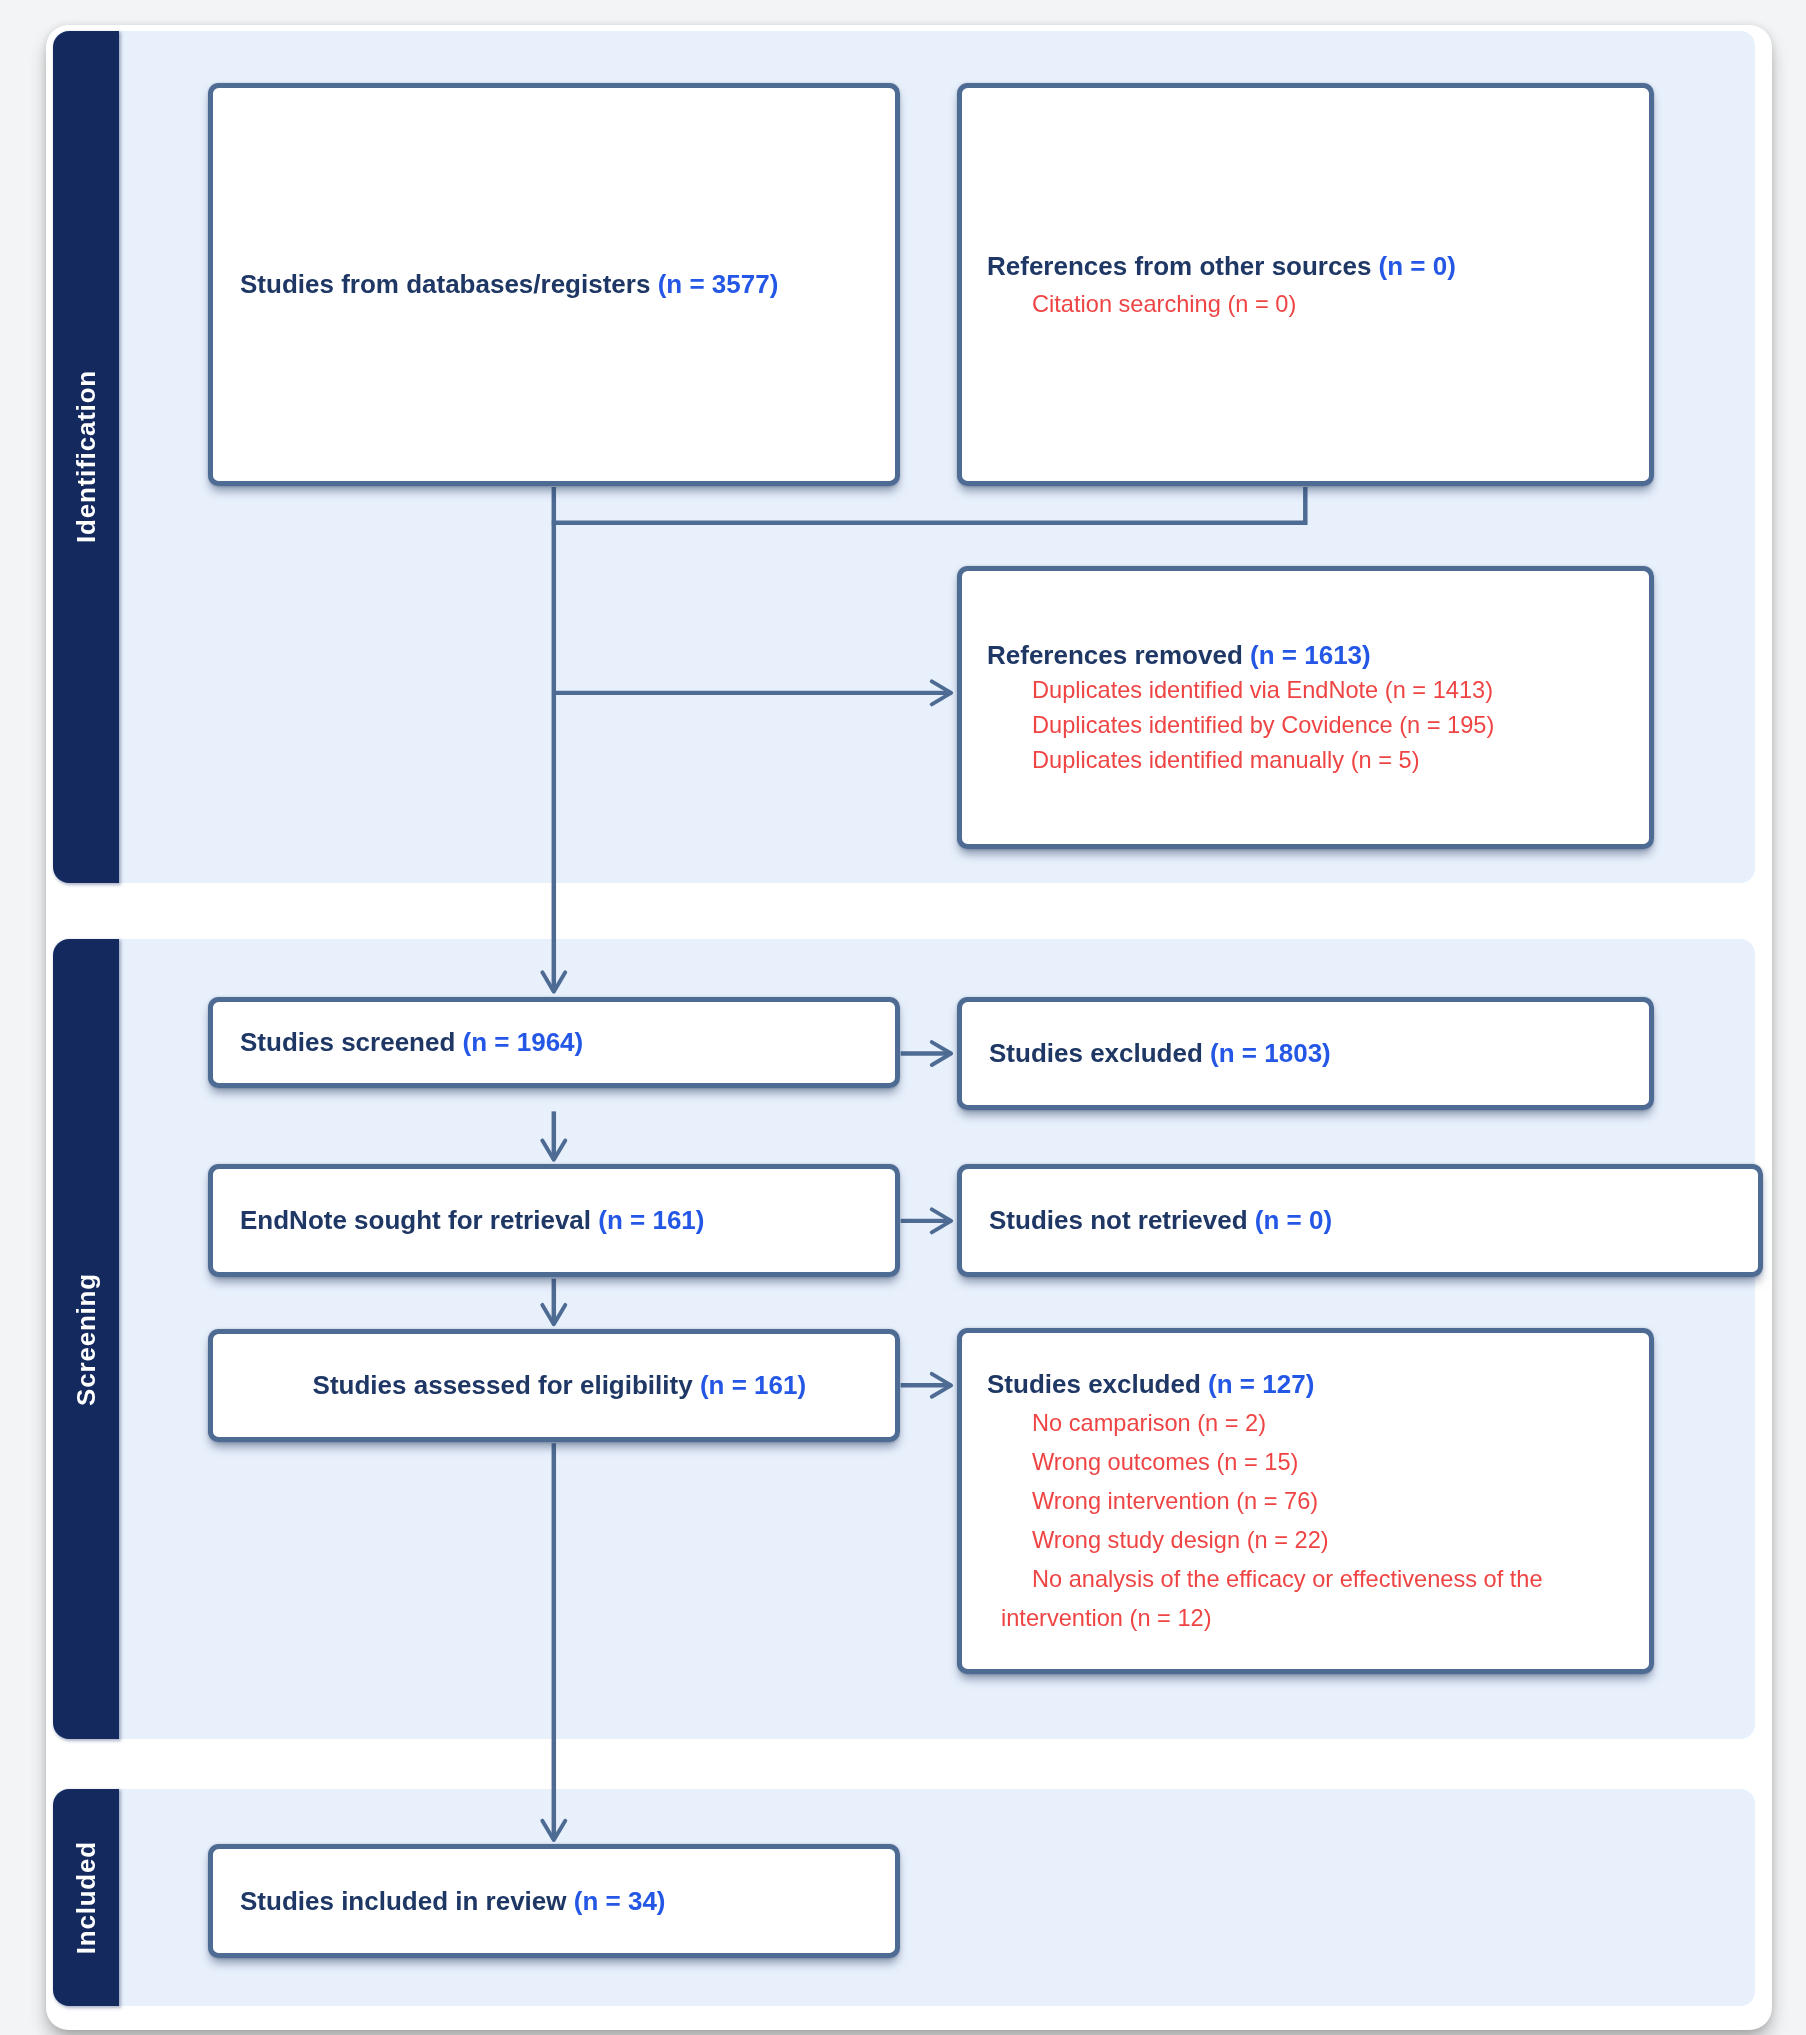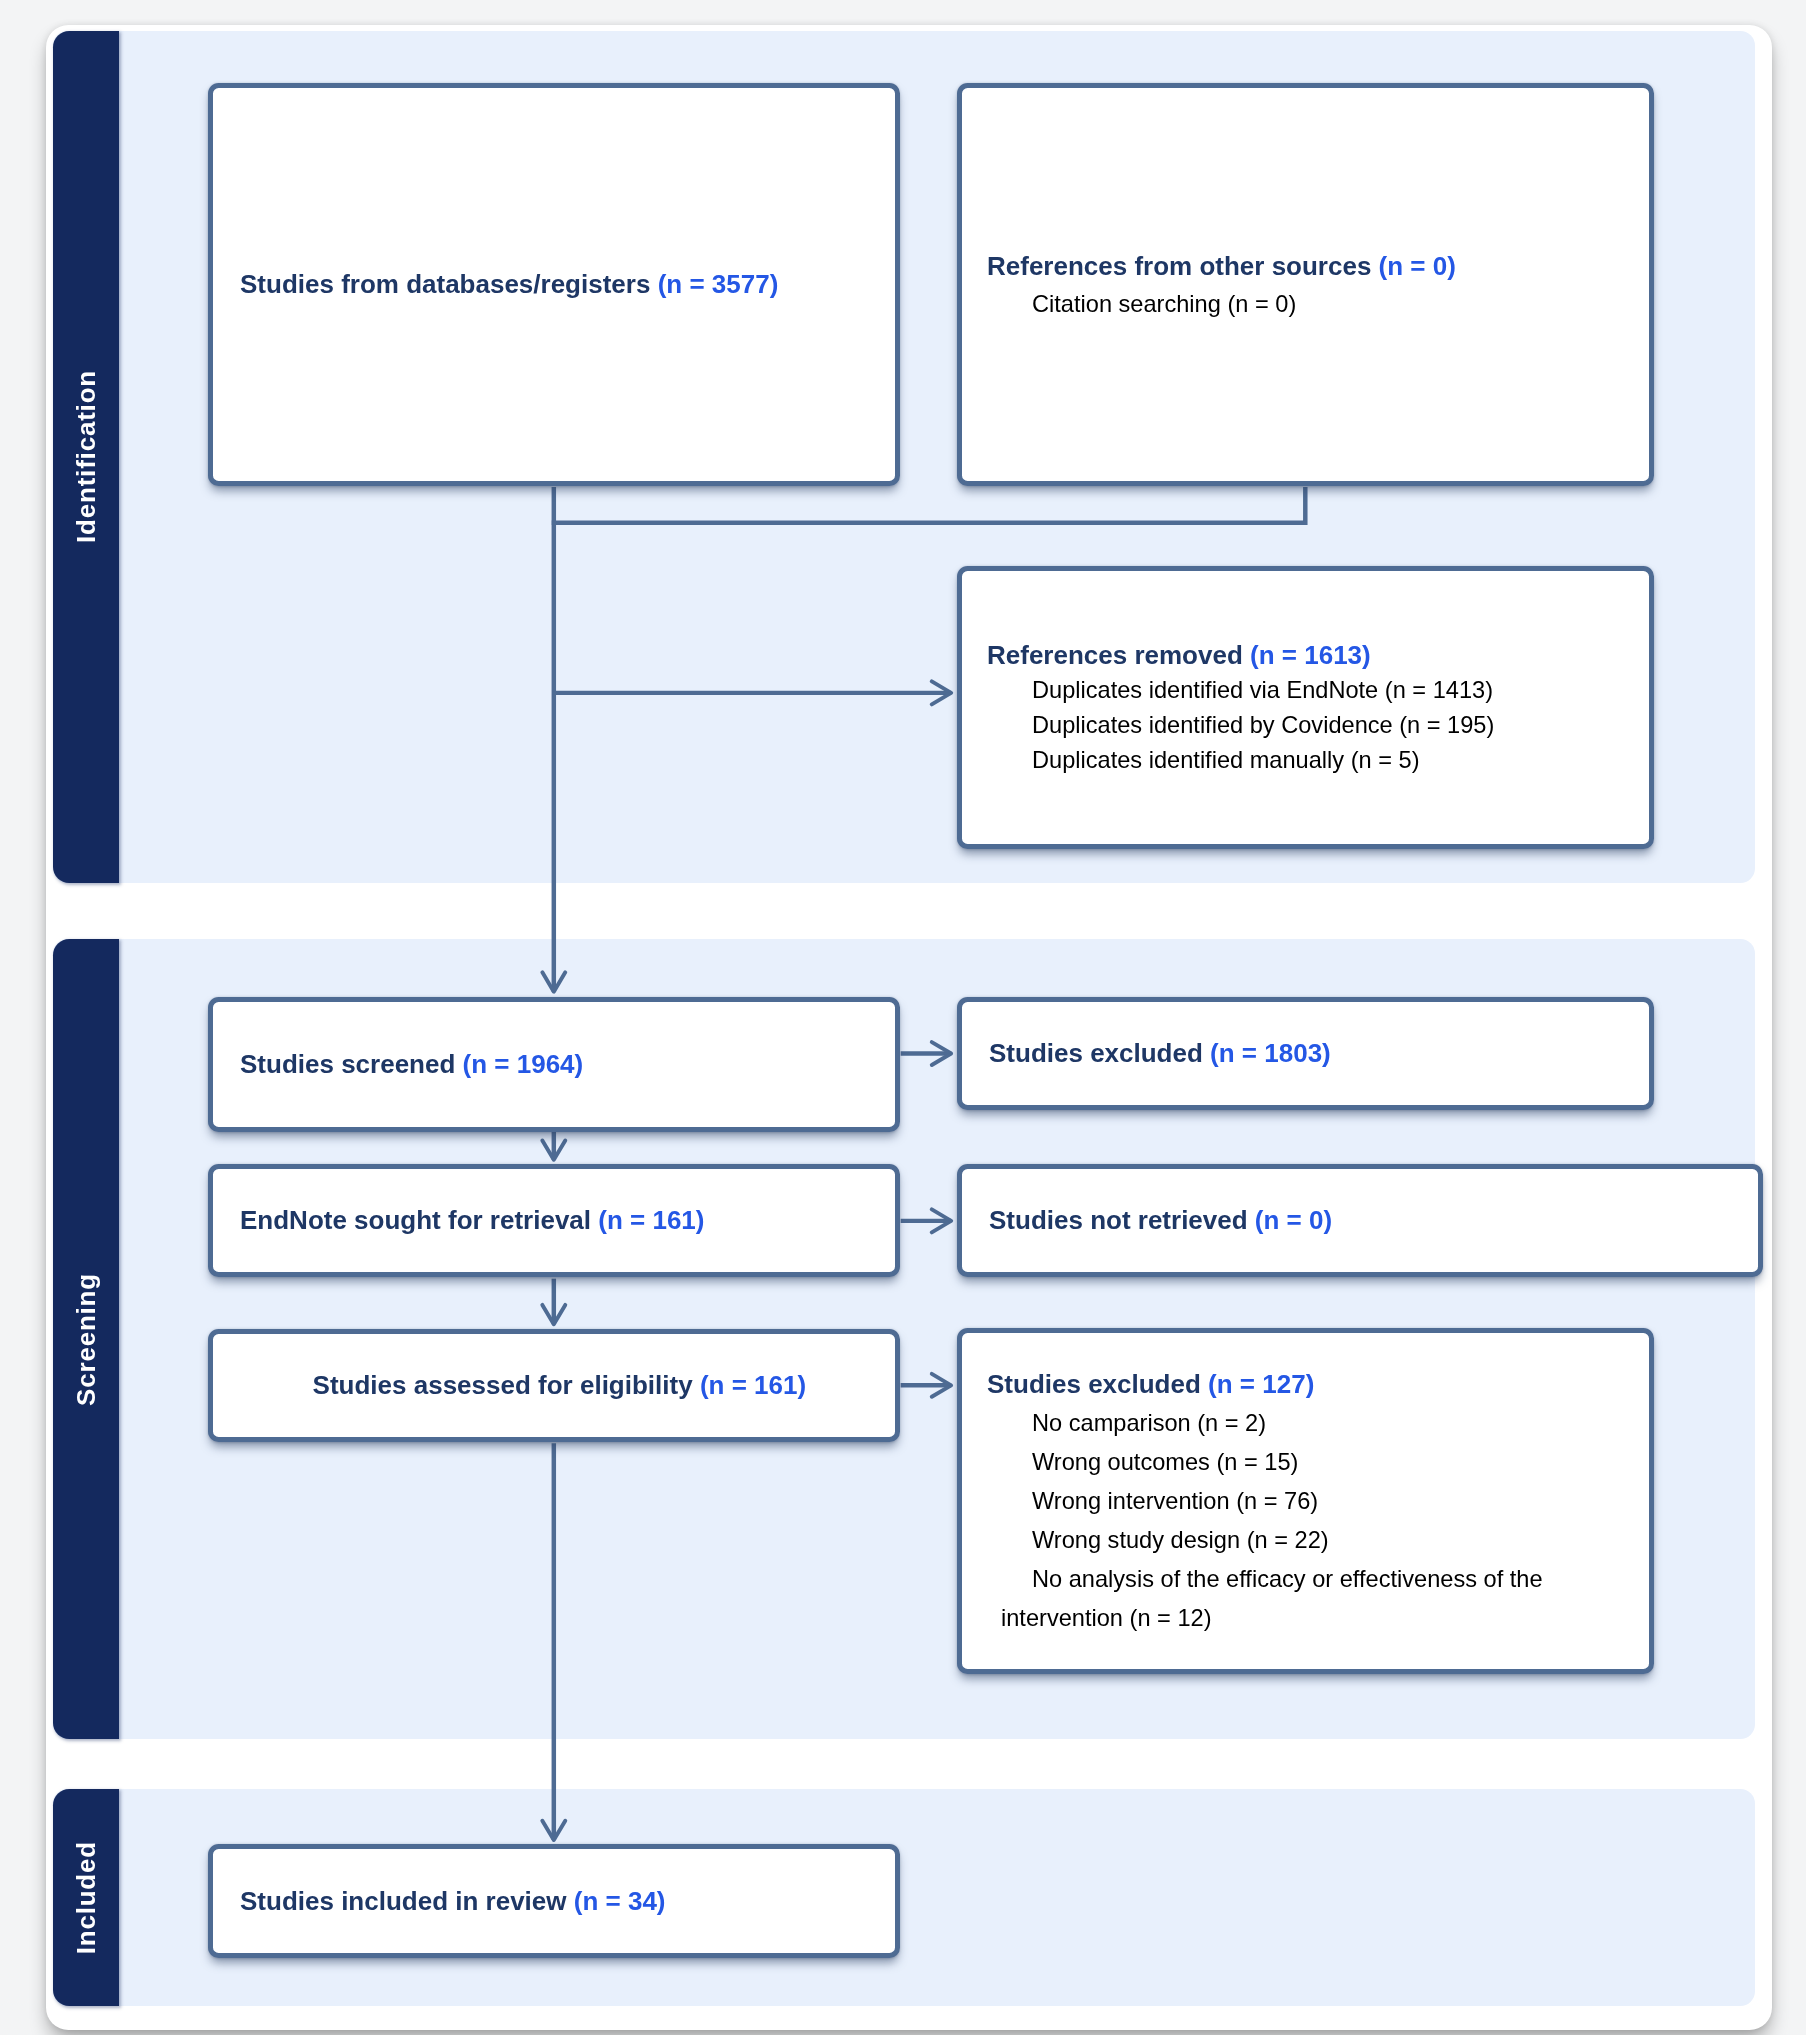--- a/index.html
+++ b/index.html
@@ -31,21 +31,21 @@
     position:absolute;box-sizing:border-box;background:#ffffff;
     border:5.3px solid #4e6b93;border-radius:10.6px;
     box-shadow:0 6.5px 9.8px -2.4px rgba(45,65,100,.5), 0 0.8px 2.4px rgba(45,65,100,.25);
     display:flex;flex-direction:column;justify-content:center;
     color:#1e3765;font-size:26px;font-weight:bold;line-height:1.25;
   }
   .pad{padding-left:27px;padding-right:16.3px;}
   .headline{padding-left:25px;padding-right:16.3px;}
   .n{color:#2457e5;}
   .sub{
-    font-weight:normal;font-size:23.6px;color:#000000;
+    font-weight:normal;font-size:23.6px;color:#ef4444;
     padding-left:39px;padding-right:24.4px;text-indent:31px;
   }
   .list-tight .headline,.list-tight .sub{line-height:35px;}
   .list-roomy .headline,.list-roomy .sub{line-height:39px;}
   .twoline .sub{margin-top:7.3px;}
   svg.connectors{position:absolute;left:0;top:0;pointer-events:none;}
 </style>
 </head>
 <body>
 
@@ -97,21 +97,21 @@
     <div class="sub">Citation searching (n = 0)</div>
   </div>
 
   <div class="fbox list-tight" style="left:957px;top:566px;width:697px;height:283px;">
     <div class="headline"><span>References removed</span> <span class="n">(n = 1613)</span></div>
     <div class="sub">Duplicates identified via EndNote (n = 1413)</div>
     <div class="sub">Duplicates identified by Covidence (n = 195)</div>
     <div class="sub">Duplicates identified manually (n = 5)</div>
   </div>
 
-  <div class="fbox pad" style="left:208px;top:997px;width:692px;height:135px;">
+  <div class="fbox pad" style="left:208px;top:997px;width:692px;height:91px;">
     <div><span>Studies screened</span> <span class="n">(n = 1964)</span></div>
   </div>
 
   <div class="fbox pad" style="left:957px;top:997px;width:697px;height:113px;">
     <div><span>Studies excluded</span> <span class="n">(n = 1803)</span></div>
   </div>
 
   <div class="fbox pad" style="left:208px;top:1164px;width:692px;height:113px;">
     <div><span>EndNote sought for retrieval</span> <span class="n">(n = 161)</span></div>
   </div>

